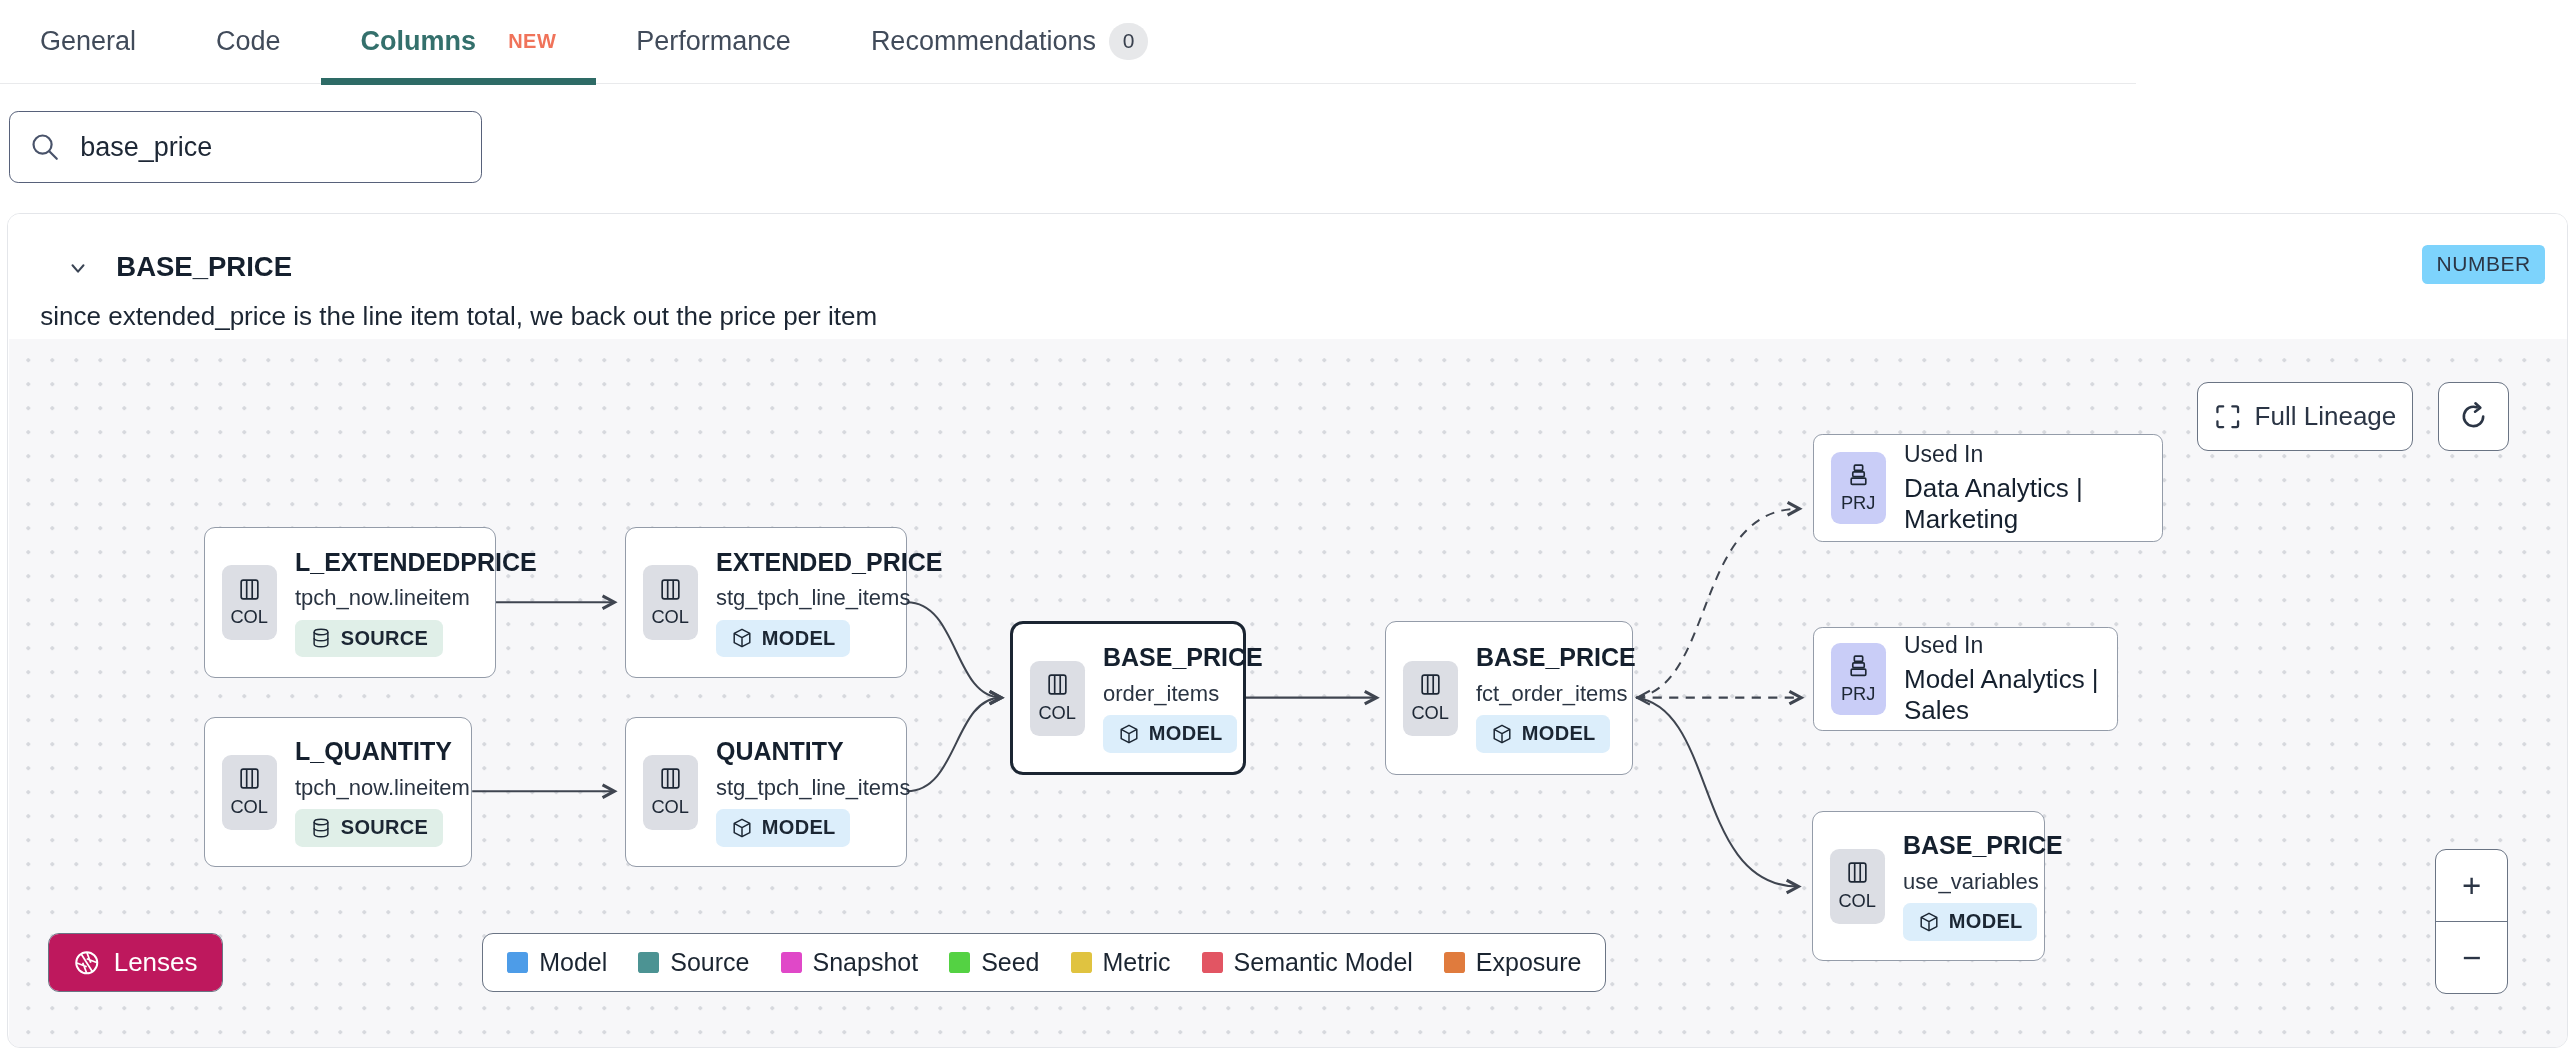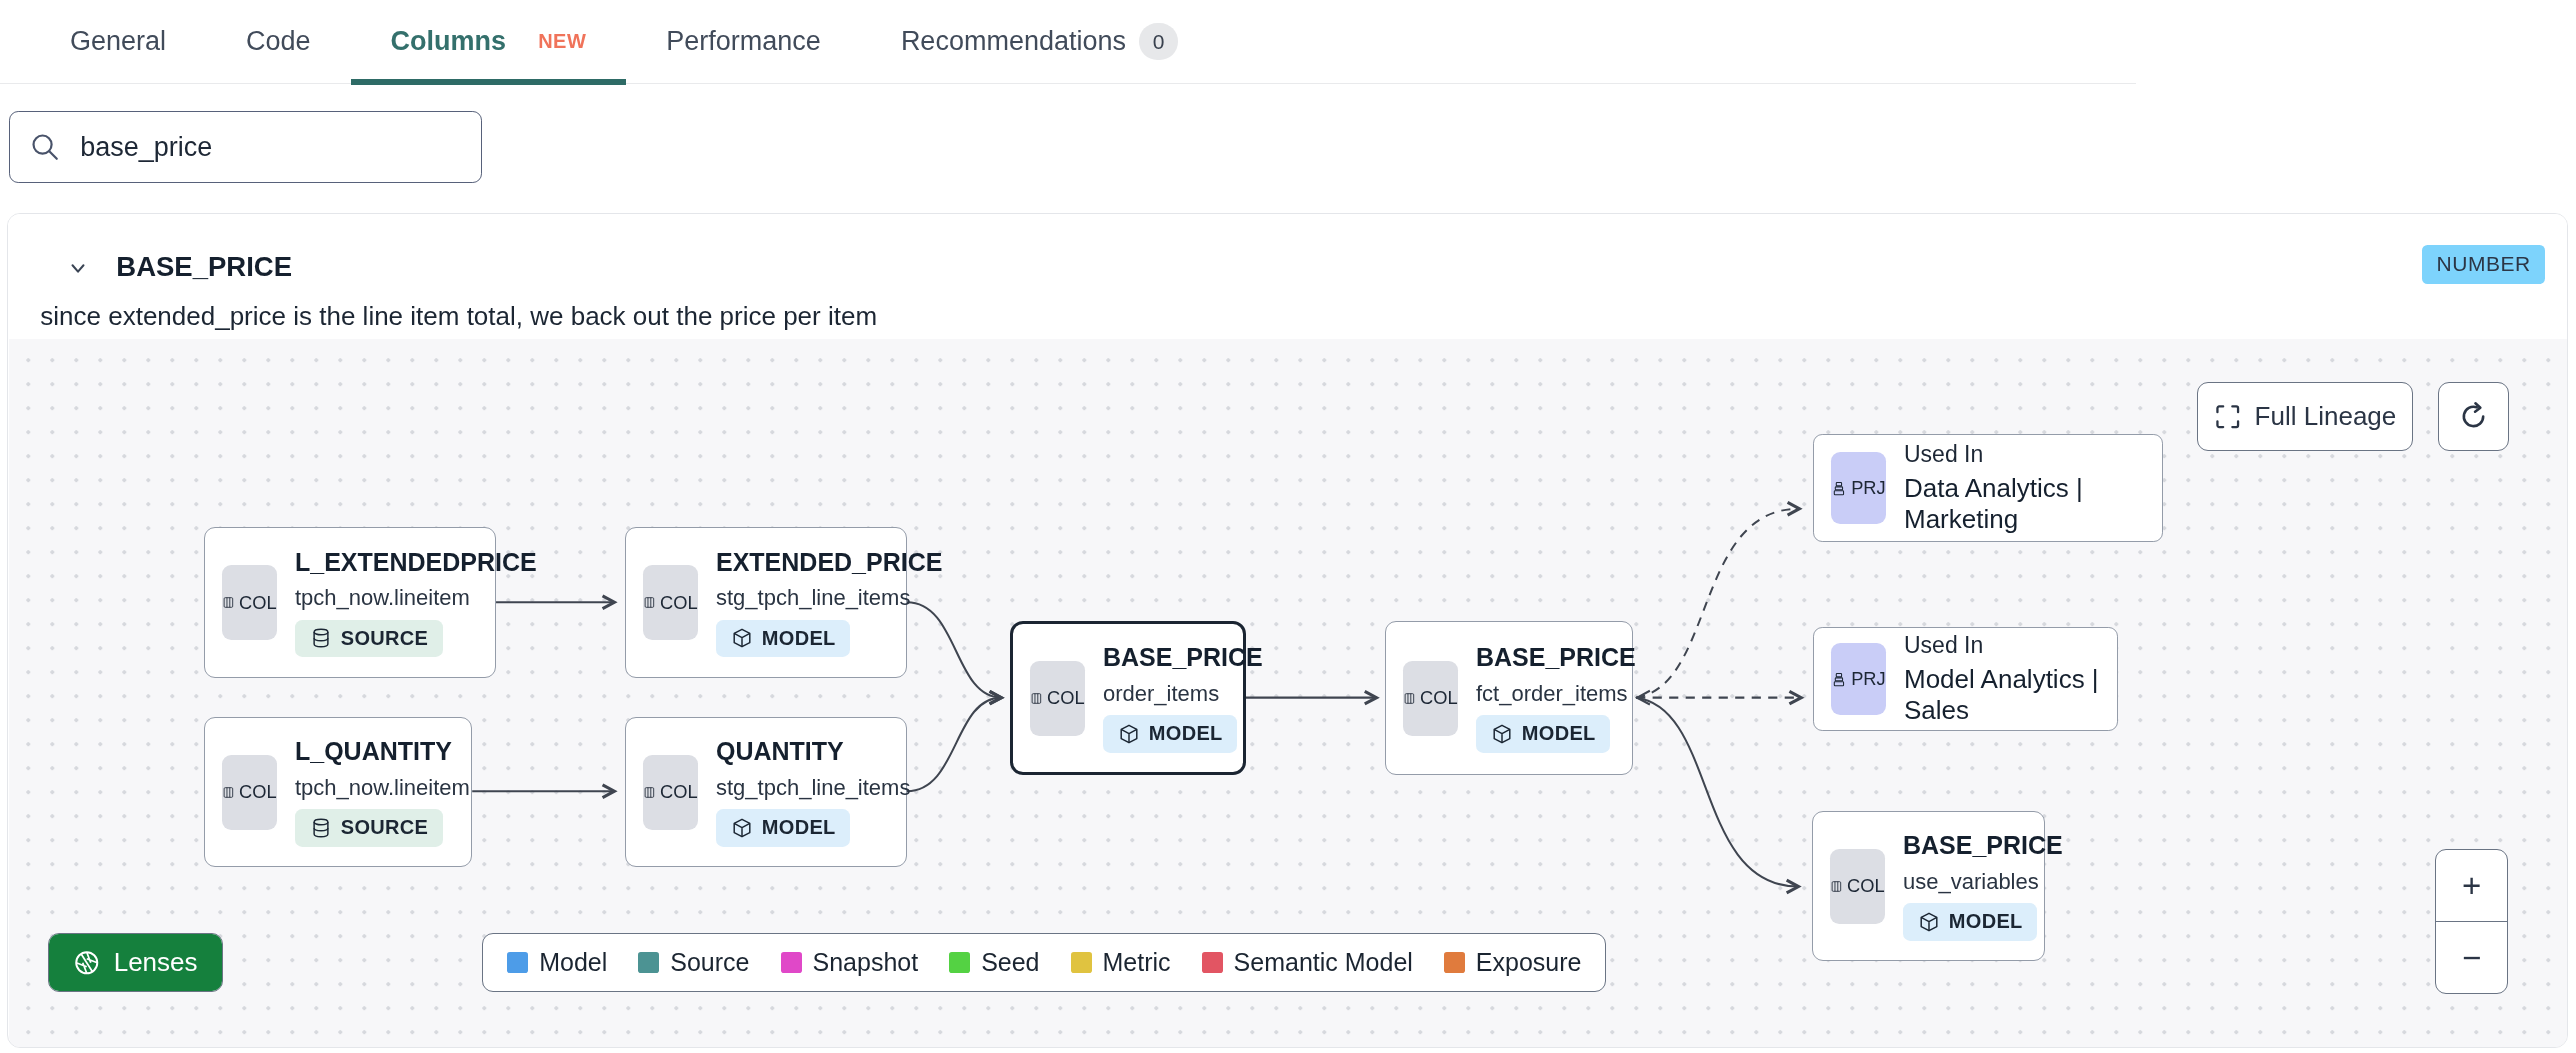--- a/index.html
+++ b/index.html
@@ -1,21 +1,21 @@
 <!DOCTYPE html>
 <html style="font-size:14.7px"><head>
 <meta charset="utf-8">
 <style>
   * { margin:0; padding:0; box-sizing:border-box; }
   html,body { width:2576px; height:1053px; background:#ffffff; overflow:hidden;
               font-family:"Liberation Sans", sans-serif; color:#1d2735; }
 
   
   .tabbar { position:absolute; left:0; top:0; width:2136px; height:84px;
-            border-bottom:1.8px solid #e9eaec; display:flex; align-items:center; padding-left:30px; }
+            border-bottom:1.8px solid #e9eaec; display:flex; align-items:flex-end; }
   .tab { position:relative; height:84px; display:flex; align-items:center; gap:13px;
          padding:0 40px; font-size:27px; color:#414b5a; cursor:pointer; }
   .tab .count { background:#e7e8ea; color:#39414e; border-radius:18.3px; min-width:39px; height:37px;
                 display:flex; align-items:center; justify-content:center; font-size:21px; padding:0 11px; }
   .tab.active { color:#34706c; font-weight:700;gap:32px; }
   .tab.active::after { content:""; position:absolute; left:0; right:0; bottom:-1.8px; height:6.4px; background:#2e6b66; }
   .tab .new { color:#f0735a; font-weight:700; font-size:20px; letter-spacing:0.5px; }
 
   
   .searchwrap { position:absolute; left:9.2px; top:111px; width:473px; height:72px; }
@@ -39,21 +39,21 @@
   .canvas { position:absolute; left:0.9px; top:125px; width:2559px; height:709px;
             background:#f7f7f9; border-radius:0 0 12px 12px;
             background-image:radial-gradient(circle, #d6d8dd 2px, transparent 2.1px);
             background-size:24px 24px; background-position:7.3px 9.2px; }
   .edges { position:absolute; inset:0; pointer-events:none; }
 
   .node { position:absolute; background:#fff; border:1.8px solid #949ca9; border-radius:11px;
           display:flex; align-items:center; gap:18.3px; padding:0 18.3px 0 16.5px; cursor:pointer; }
   .node.selected { border:3.7px solid #1b2532; border-radius:13px; }
   .chip { width:55px; height:75px; border-radius:9.2px; background:#dcdee4; flex:none;
-          display:flex; flex-direction:row; align-items:center; justify-content:center; gap:4.6px; }
+          display:flex; flex-direction:column; align-items:center; justify-content:center; gap:4.6px; }
   .chip.prj { background:#c9cdf7; height:72px; }
   .chip .chiplabel { font-size:18.3px; font-weight:500; color:#1d2735; }
   .nbody { display:flex; flex-direction:column; gap:8.3px; }
   .ntitle { font-size:25px; font-weight:700; color:#15202e; }
   .nsub { font-size:22px; color:#2a3442; }
   .nbadge { display:inline-flex; align-items:center; gap:9.2px; padding:7.3px 14.7px; border-radius:7.3px;
             font-size:20px; font-weight:700; color:#1b2633; align-self:flex-start; letter-spacing:0.3px; }
   .nbadge.source { background:#e0efe8; }
   .nbadge.model { background:#dceefb; }
   .uilabel { font-size:23px; color:#1d2735; }
@@ -65,21 +65,21 @@
          font-size:26px; color:#2b3545; cursor:pointer; }
   .zoomctl { position:absolute; left:2426px; top:510px; width:73px; height:145px; background:#fff;
              border:1.8px solid #6a7484; border-radius:11px; display:flex; flex-direction:column; }
   .zoomctl .zbtn { flex:1; display:flex; align-items:center; justify-content:center; font-size:33px;
                    color:#2b3545; cursor:pointer; }
   .zoomctl .zbtn:first-child { border-bottom:1.8px solid #6a7484; }
 
   .lensbar { position:absolute; left:39px; top:594px; height:59px; display:flex;
              border:1.8px solid #6a7484; border-radius:11px; overflow:hidden; background:#fff; }
   .lensseg { display:flex; align-items:center; gap:13px; padding:0 24px; cursor:pointer; }
-  .lensseg.dark { background:#15803d; color:#fff; font-size:26px; }
+  .lensseg.dark { background:#be185d; color:#fff; font-size:26px; }
   .lensseg.light { background:#fff; color:#232d3c; font-size:26px; border-left:1.8px solid #6a7484; }
 
   .legend { position:absolute; left:473px; top:594px; height:59px; display:flex; align-items:center;
             gap:31px; padding:0 24px; background:#fff; border:1.8px solid #6a7484; border-radius:11px; }
   .litem { display:flex; align-items:center; gap:11px; font-size:25px; color:#1b2531; }
   .sw { width:21px; height:21px; border-radius:2.8px; flex:none; }
 </style>
 </head>
 <body>
 

